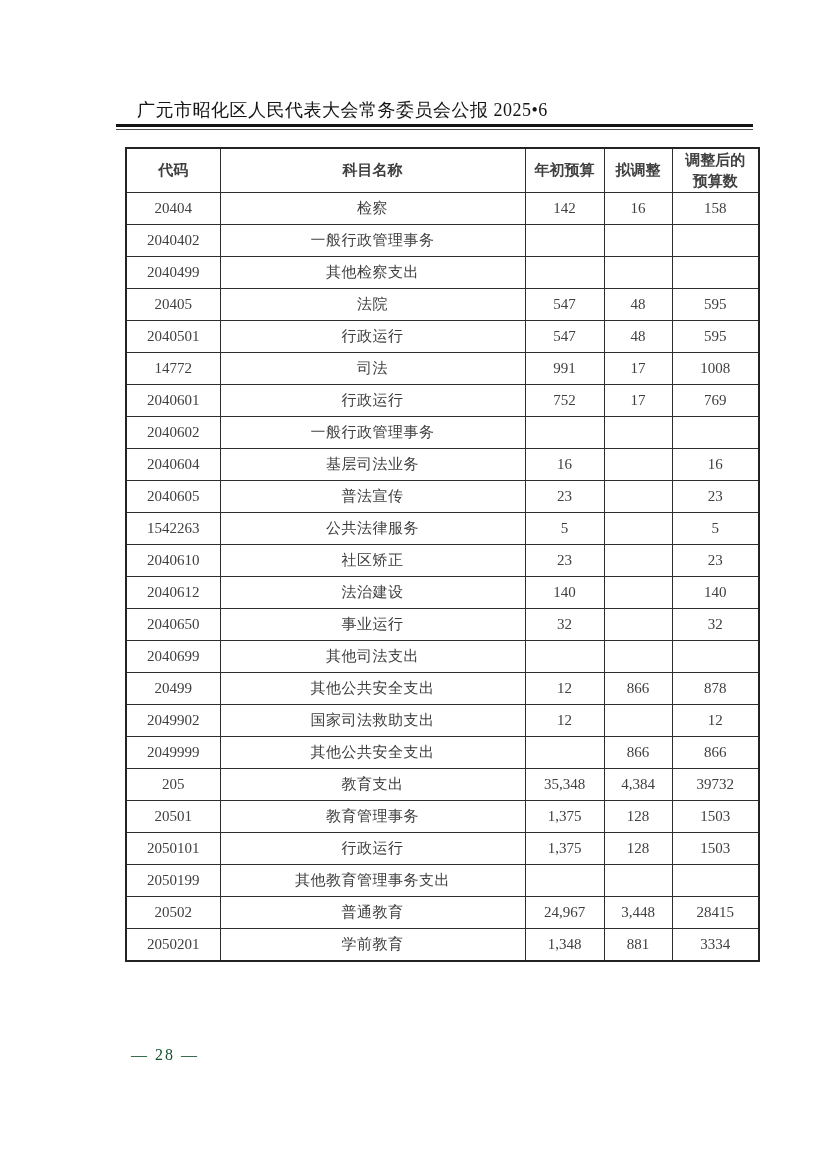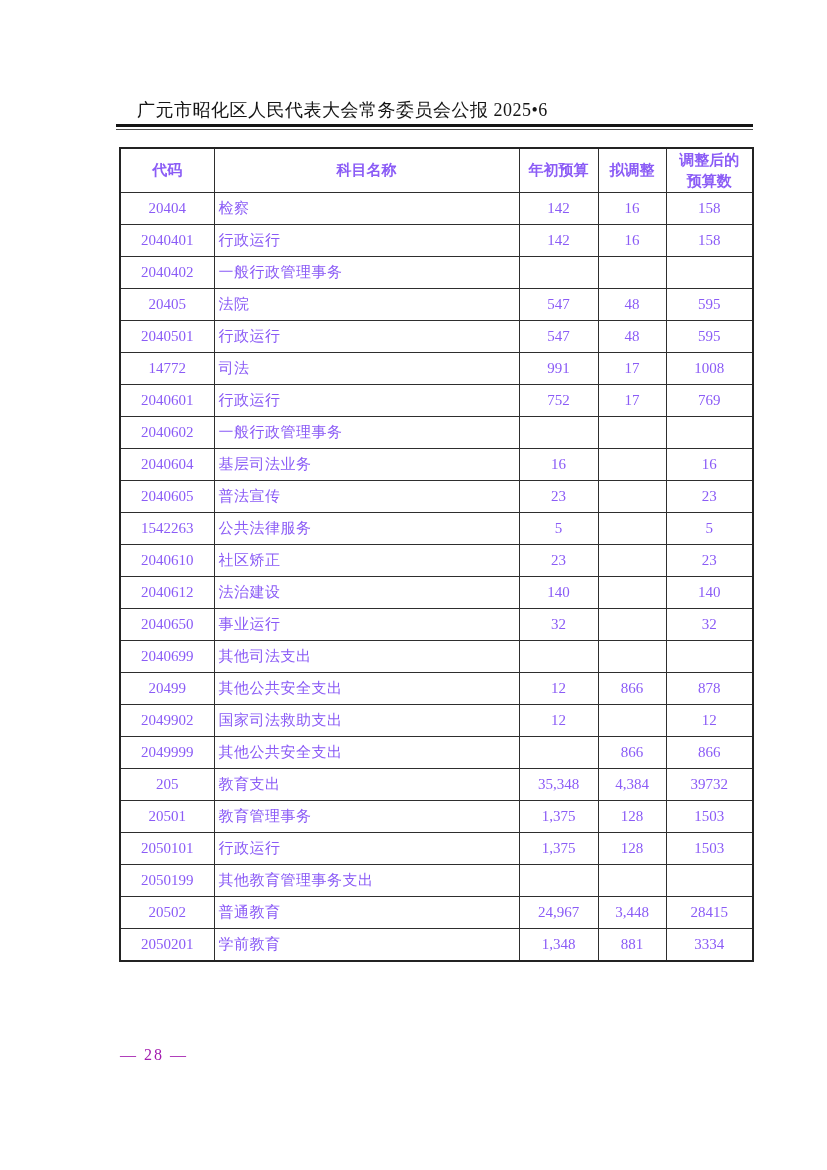--- a/index.html
+++ b/index.html
@@ -31,27 +31,27 @@
     position: absolute;
     left: 100px;
     top: 124px;
     width: 637px;
     height: 2px;
     border-top: 3px solid #141414;
     border-bottom: 1px solid #4a4a4a;
   }
   table.budget {
     position: absolute;
-    left: 103px;
+    left: 109px;
     top: 147px;
     width: 633px;
     border-collapse: collapse;
     table-layout: fixed;
     font-size: 15px;
-    color: #8b5cf6;
+    color: #404040;
   }
   table.budget col.col-code { width: 94px; }
   table.budget col.col-name { width: 305px; }
   table.budget col.col-initial { width: 79px; }
   table.budget col.col-adjust { width: 68px; }
   table.budget col.col-adjusted { width: 87px; }
 
   table.budget th, table.budget td {
     border: 1px solid #2e2e2e;
     padding: 0 4px;
@@ -71,37 +71,37 @@
   }
   table.budget tbody td {
     height: 31px;
     vertical-align: middle;
   }
   td.c-code {
     text-align: center;
     padding-left: 10px;
   }
   td.c-name {
-    text-align: left;
+    text-align: center;
     padding-left: 13px;
     letter-spacing: 0.5px;
   }
   td.c-num {
     text-align: center;
   }
   tr.bold-row td {
     font-weight: normal;
   }
   .page-footer {
     position: absolute;
-    left: 104px;
+    left: 115px;
     top: 1046px;
     font-size: 16px;
     letter-spacing: 2px;
-    color: #a21caf;
+    color: #14532d;
     white-space: nowrap;
   }
 </style>
 </head>
 <body>
 
 <div class="page">
 
   <div class="doc-title">广元市昭化区人民代表大会常务委员会公报 2025•6</div>
 
@@ -126,29 +126,29 @@
     </thead>
     <tbody>
         <tr>
       <td class="c-code">20404</td>
       <td class="c-name">检察</td>
       <td class="c-num">142</td>
       <td class="c-num">16</td>
       <td class="c-num">158</td>
     </tr>
         <tr>
-      <td class="c-code">2040401</td>
-      <td class="c-name">行政运行</td>
-      <td class="c-num">142</td>
-      <td class="c-num">16</td>
-      <td class="c-num">158</td>
-    </tr>
-        <tr>
       <td class="c-code">2040402</td>
       <td class="c-name">一般行政管理事务</td>
+      <td class="c-num"></td>
+      <td class="c-num"></td>
+      <td class="c-num"></td>
+    </tr>
+        <tr>
+      <td class="c-code">2040499</td>
+      <td class="c-name">其他检察支出</td>
       <td class="c-num"></td>
       <td class="c-num"></td>
       <td class="c-num"></td>
     </tr>
         <tr>
       <td class="c-code">20405</td>
       <td class="c-name">法院</td>
       <td class="c-num">547</td>
       <td class="c-num">48</td>
       <td class="c-num">595</td>

